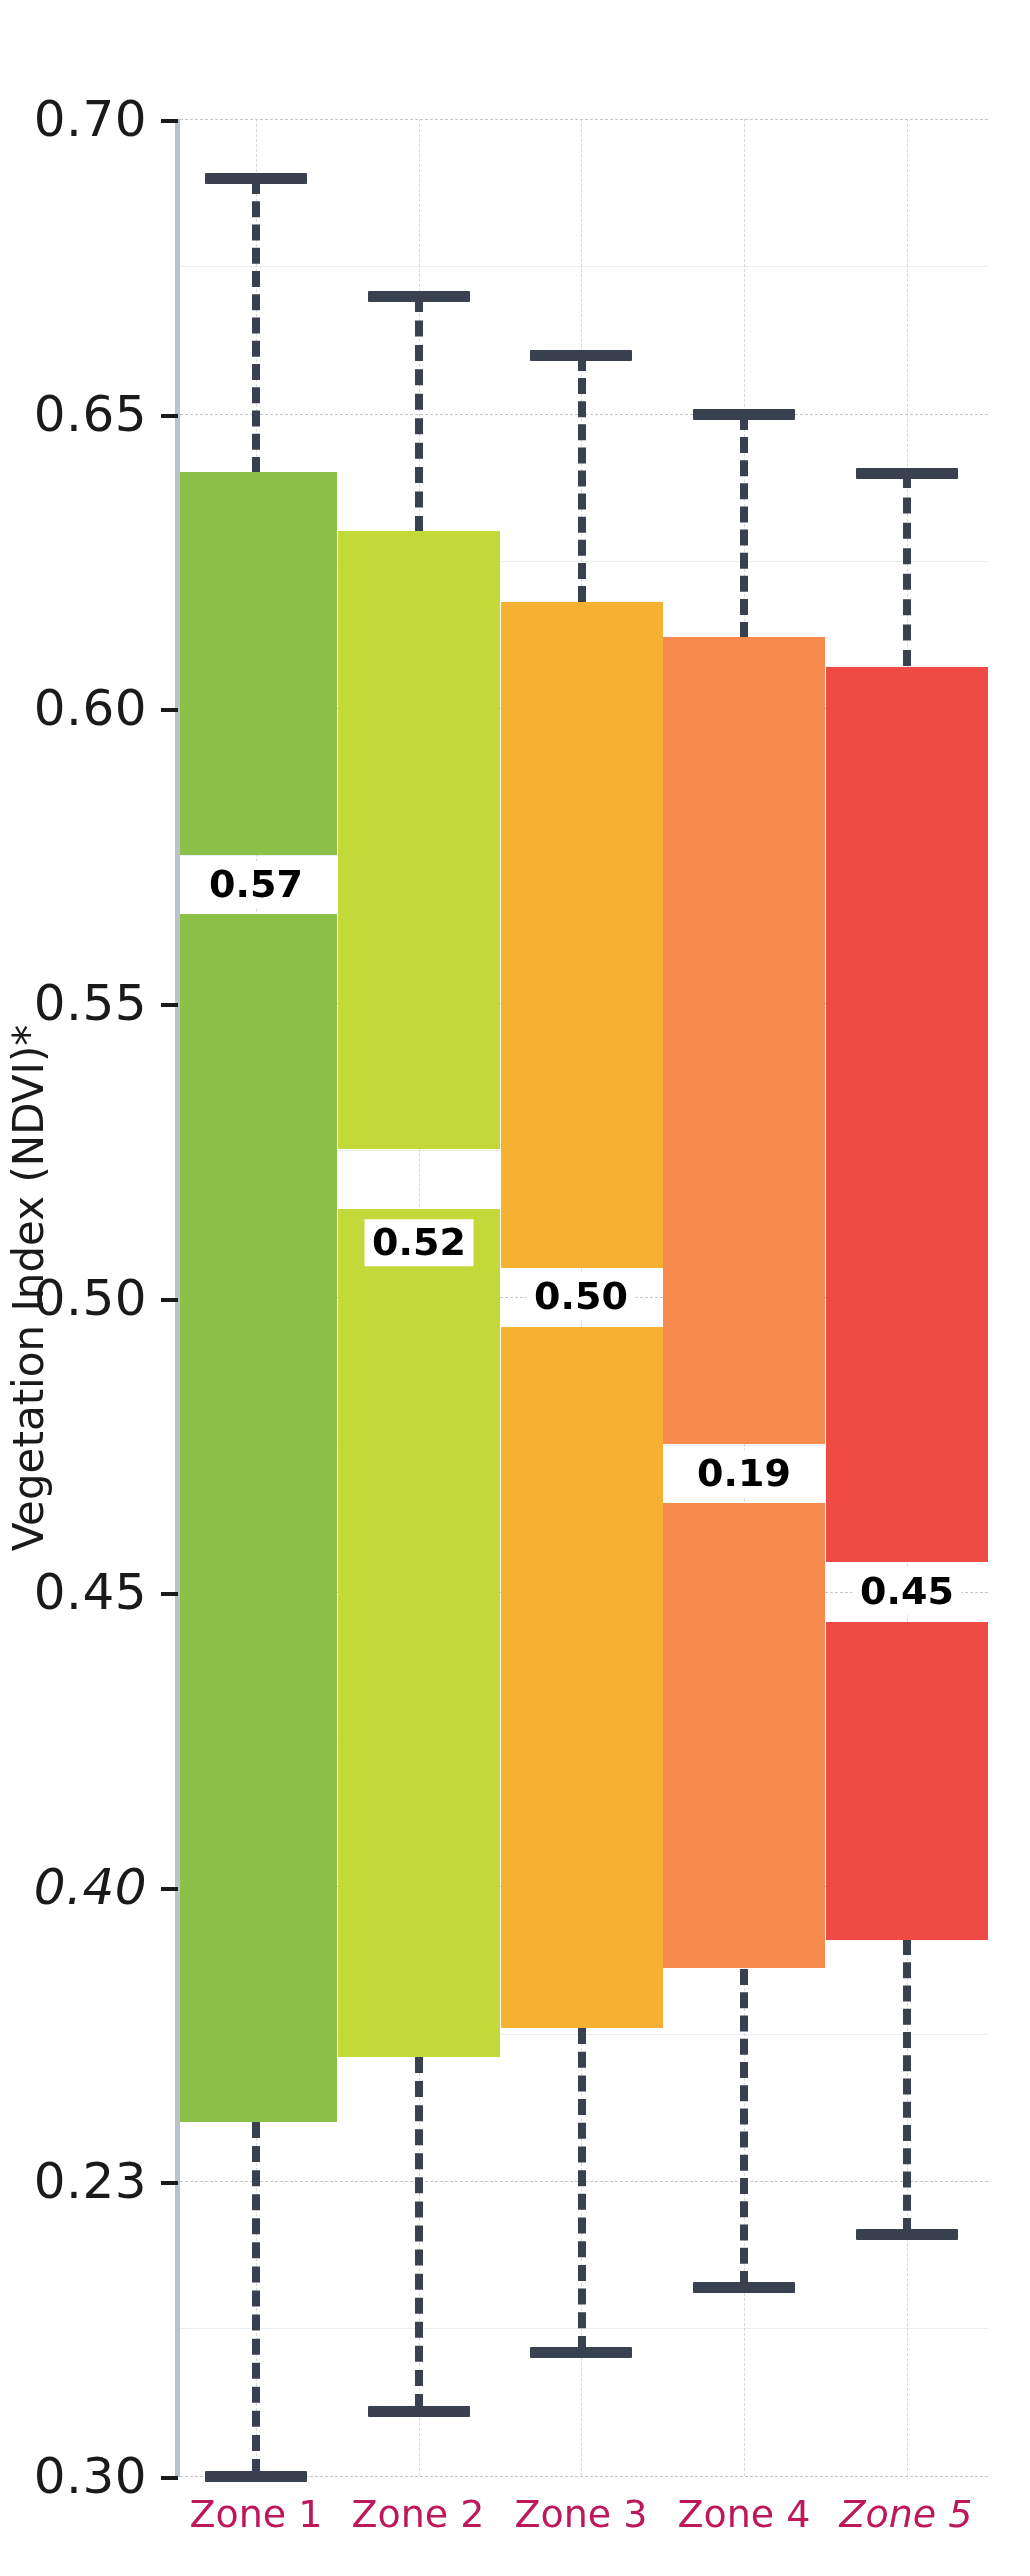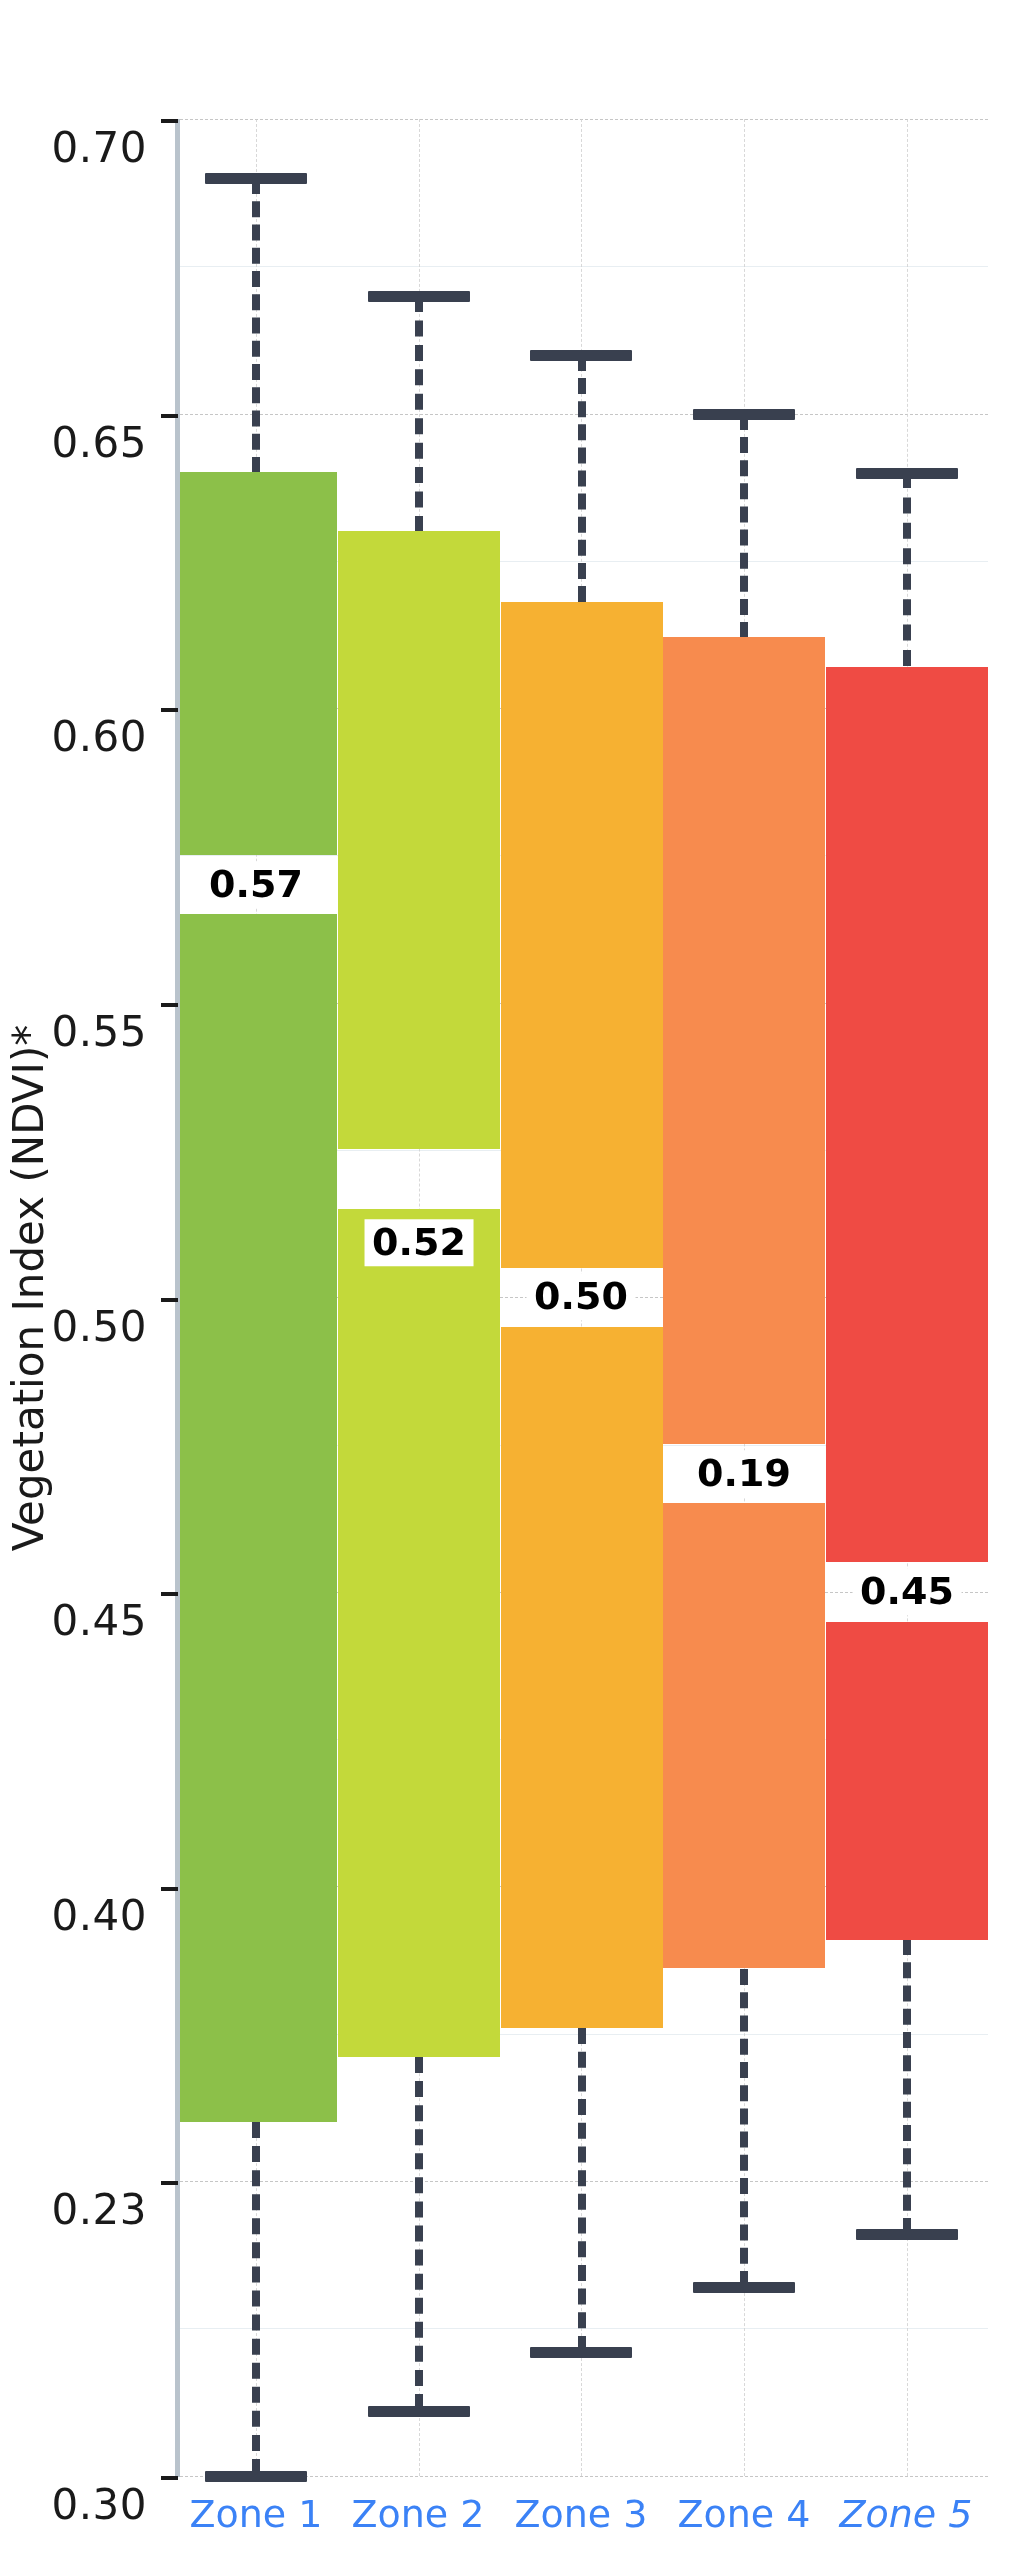--- a/index.html
+++ b/index.html
@@ -41,34 +41,33 @@
 
   
   .ytick{
     position:absolute;left:161px;width:17px;height:0;
     border-top:4.8px solid #1a1a1a;
   }
   .ytick-label{
     position:absolute;
     right:883px;                 
     text-align:right;
-    font-size:42px;
+    font-size:50px;
     color:#1a1a1a;
     white-space:nowrap;
     transform:translateY(-50%);
     letter-spacing:0.5px;
-    margin-top:28px;
   }
 
   
   .xtick-label{
     position:absolute;
     top:2492px;
     font-size:38px;
-    color:#3b82f6;
+    color:#be185d;
     white-space:nowrap;
     transform:translateX(-50%);
   }
 
   
   #ytitle{
     position:absolute;
     left:0px; top:0px;
     width:2576px; height:57px;
     transform-origin:0 0;
@@ -188,21 +187,21 @@
       <div class="ytick-label" style="top: 414px;">0.65</div>
       <div class="ytick" style="top: 708px;"></div>
       <div class="ytick-label" style="top: 708px;">0.60</div>
       <div class="ytick" style="top: 1003px;"></div>
       <div class="ytick-label" style="top: 1003px;">0.55</div>
       <div class="ytick" style="top: 1298px;"></div>
       <div class="ytick-label" style="top: 1298px;">0.50</div>
       <div class="ytick" style="top: 1592px;"></div>
       <div class="ytick-label" style="top: 1592px;">0.45</div>
       <div class="ytick" style="top: 1887px;"></div>
-      <div class="ytick-label" style="top: 1887px;">0.40</div>
+      <div class="ytick-label" style="top: 1887px; font-style: italic;">0.40</div>
       <div class="ytick" style="top: 2181px;"></div>
       <div class="ytick-label" style="top: 2181px;">0.23</div>
       <div class="ytick" style="top: 2476px;"></div>
       <div class="ytick-label" style="top: 2476px;">0.30</div>
       <div class="xtick-label" style="left: 256px;">Zone 1</div>
       <div class="xtick-label" style="left: 418px;">Zone 2</div>
       <div class="xtick-label" style="left: 581px;">Zone 3</div>
       <div class="xtick-label" style="left: 744px;">Zone 4</div>
       <div class="xtick-label" style="left: 906px; font-style: italic;">Zone 5</div>
     </div>

